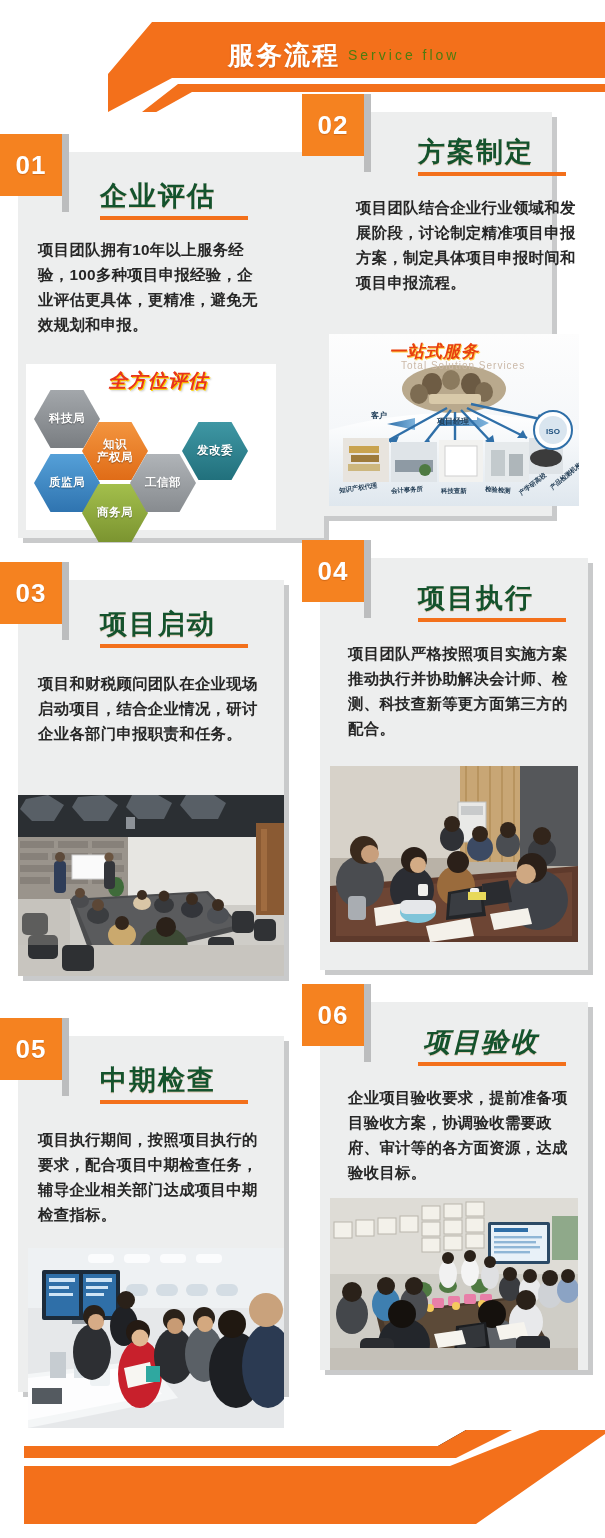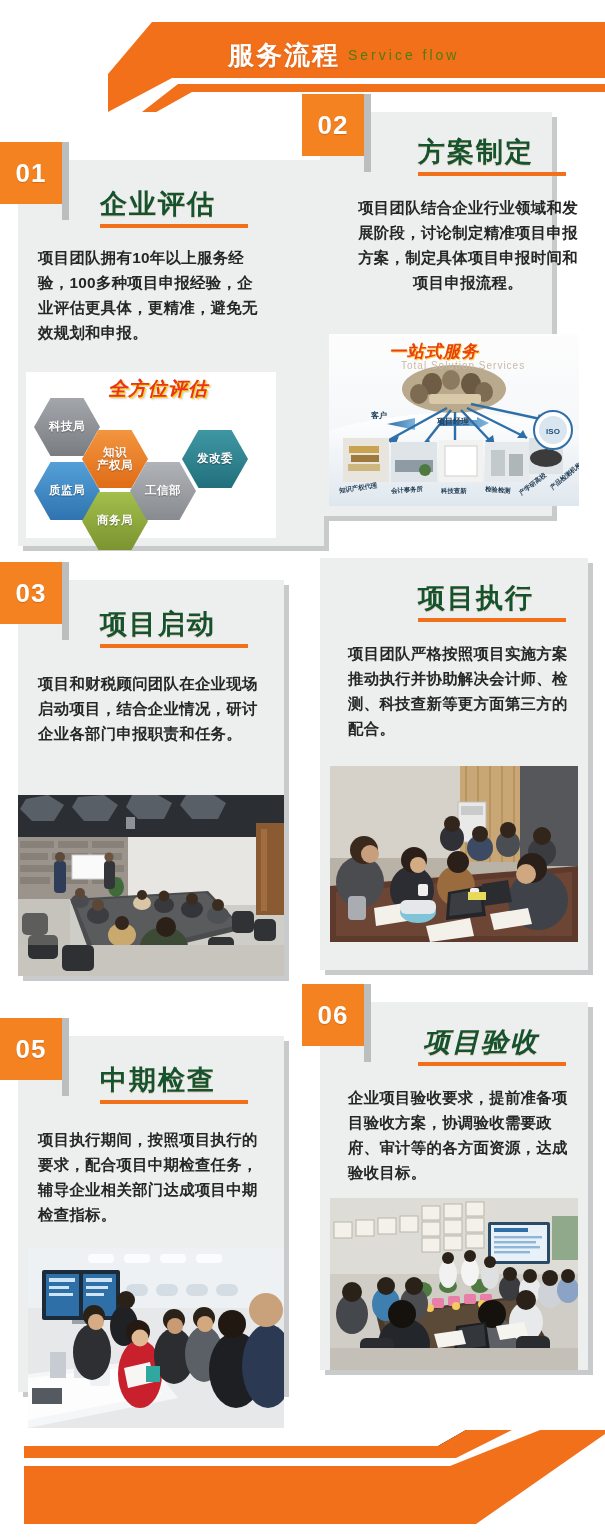--- a/index.html
+++ b/index.html
@@ -49,22 +49,22 @@
     letter-spacing:2px;white-space:nowrap;
     text-shadow:0 1px 0 rgba(200,90,20,.25);
   }
   .title-rule{position:absolute;height:4px;background:#f3701b;}
   .card-body{
     position:absolute;color:#262626;font-size:15.4px;line-height:1.62;
     font-weight:bold;letter-spacing:.3px;
   }
 
   
-  #card1{left:18px;top:160px;width:306px;height:386px;}
-  #card2{left:320px;top:112px;width:232px;height:404px;text-align:center;}
+  #card1{left:18px;top:152px;width:306px;height:386px;}
+  #card2{left:320px;top:112px;width:232px;height:404px;}
   #card3{left:18px;top:580px;width:266px;height:396px;}
   #card4{left:320px;top:558px;width:268px;height:412px;}
   #card5{left:18px;top:1036px;width:266px;height:356px;}
   #card6{left:320px;top:1002px;width:268px;height:368px;}
 
   
   .hexbox{position:absolute;left:8px;top:212px;width:250px;height:166px;background:#fff;}
   .hexttl{
     position:absolute;left:82px;top:4px;font-size:19px;font-weight:bold;
     color:#e8341c;letter-spacing:1px;white-space:nowrap;
@@ -298,20 +298,21 @@
           <rect x="4" y="118" width="26" height="22" rx="5"></rect>
             <rect x="10" y="140" width="30" height="24" rx="5"></rect>
           <rect x="44" y="150" width="32" height="26" rx="5"></rect>
         </g>
         <rect x="0" y="104" width="52" height="46" fill="#b5b1aa" opacity=".35"></rect>
       </svg>
     </div>
   </div>
 
   <div class="card" id="card4">
+    <div class="badge">04</div>
     <div class="card-title" style="left:98px;top:22px;">项目执行</div>
     <div class="title-rule" style="left:98px;top:60px;width:148px;"></div>
     <div class="card-body" style="left:28px;top:84px;width:224px;">项目团队严格按照项目实施方案推动执行并协助解决会计师、检测、科技查新等更方面第三方的配合。</div>
 
     <div class="photo" style="left:10px;top:208px;width:248px;height:176px;">
       <svg width="248" height="176" viewBox="0 0 248 176">
         <rect width="248" height="176" fill="#b9b2a7"></rect>
         <rect x="0" y="0" width="130" height="92" fill="#d7d2c9"></rect>
         <rect x="130" y="0" width="60" height="96" fill="#c8a675"></rect>
         <g stroke="#b8945f" stroke-width="2">

